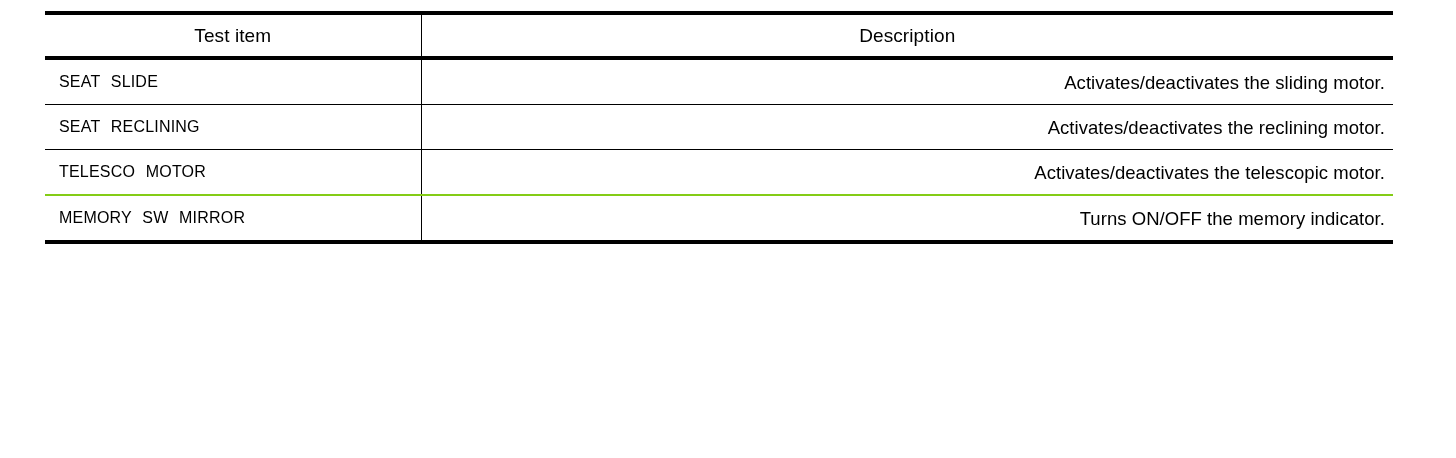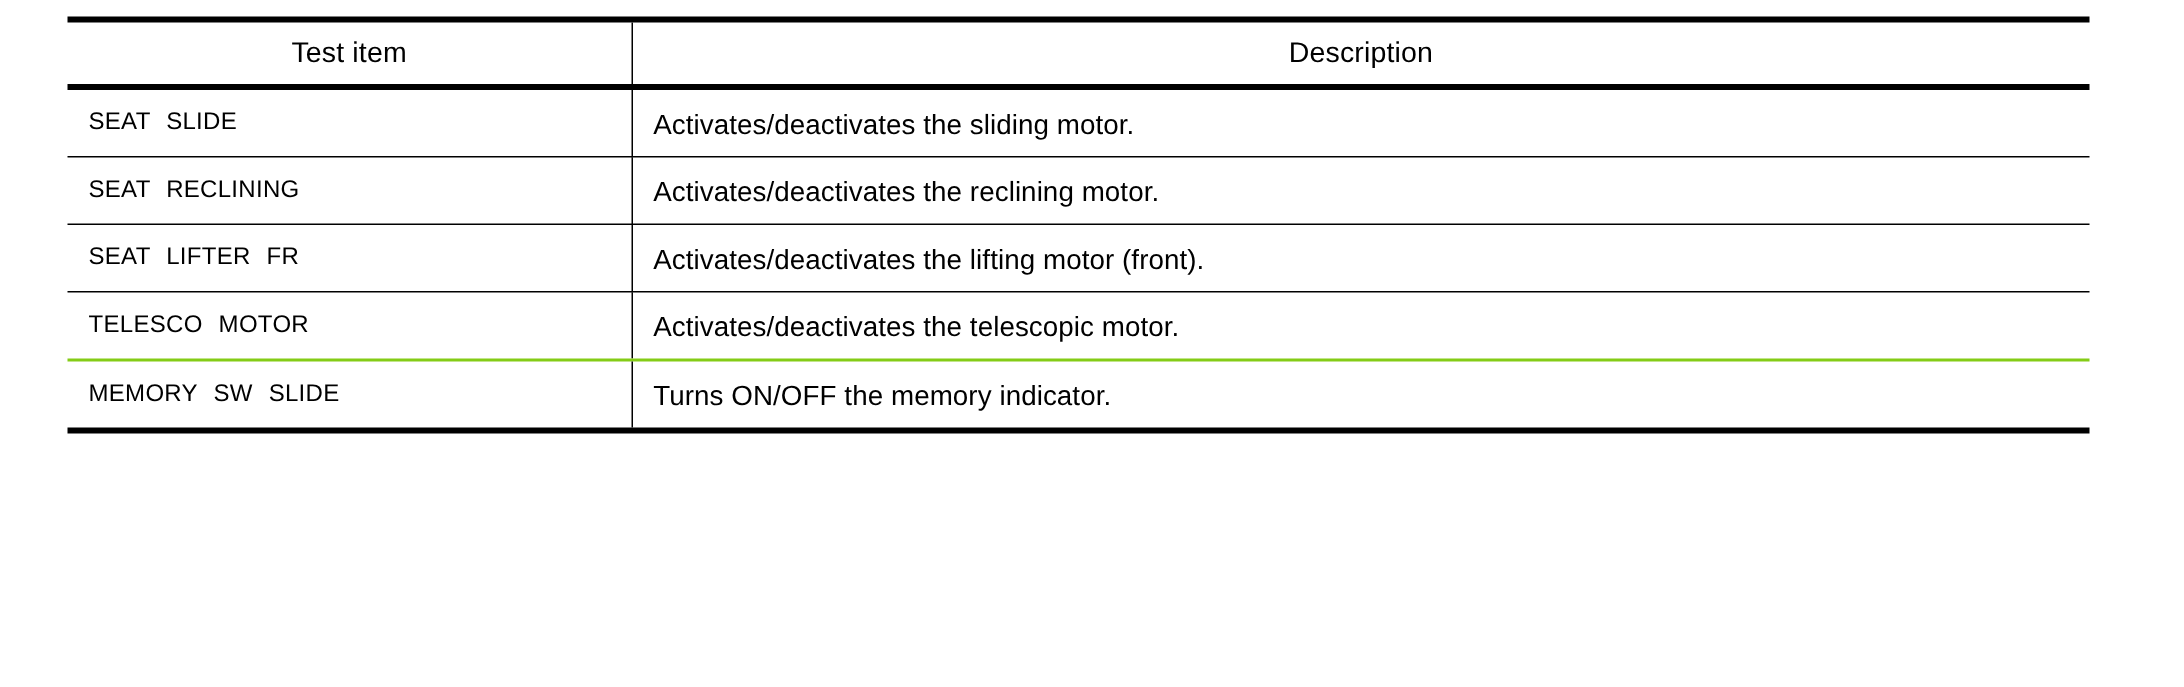--- a/index.html
+++ b/index.html
@@ -93,21 +93,21 @@
     font-size: 16px;
     font-weight: 400;
     line-height: 24px;
     letter-spacing: 0.2px;
     word-spacing: 6px;
     white-space: nowrap;
   }
 
   .desc-text {
     display: block;
-    text-align: left;
+    text-align: right;
     padding-left: 14px;
     padding-right: 8px;
     font-size: 18.5px;
     font-weight: 400;
     line-height: 23px;
     letter-spacing: 0.05px;
     white-space: nowrap;
   }
 </style>
 </head>
@@ -146,45 +146,37 @@
 
         <tr class="data-row">
           <td class="cell-item">
             <span class="item-text">SEAT  RECLINING</span>
           </td>
           <td class="cell-desc">
             <span class="desc-text">Activates/deactivates the reclining motor.</span>
           </td>
         </tr>
 
-        <tr class="data-row">
-          <td class="cell-item">
-            <span class="item-text">SEAT  LIFTER  FR</span>
-          </td>
-          <td class="cell-desc">
-            <span class="desc-text">Activates/deactivates the lifting motor (front).</span>
-          </td>
-        </tr>
 
 
 
         <tr class="data-row rule-medium">
           <td class="cell-item">
             <span class="item-text">TELESCO  MOTOR</span>
           </td>
           <td class="cell-desc">
             <span class="desc-text">Activates/deactivates the telescopic motor.</span>
           </td>
         </tr>
 
 
 
         <tr class="data-row last-row">
           <td class="cell-item">
-            <span class="item-text">MEMORY  SW  SLIDE</span>
+            <span class="item-text">MEMORY  SW  MIRROR</span>
           </td>
           <td class="cell-desc">
             <span class="desc-text">Turns ON/OFF the memory indicator.</span>
           </td>
         </tr>
 
       </tbody>
     </table>
 
   </div>

